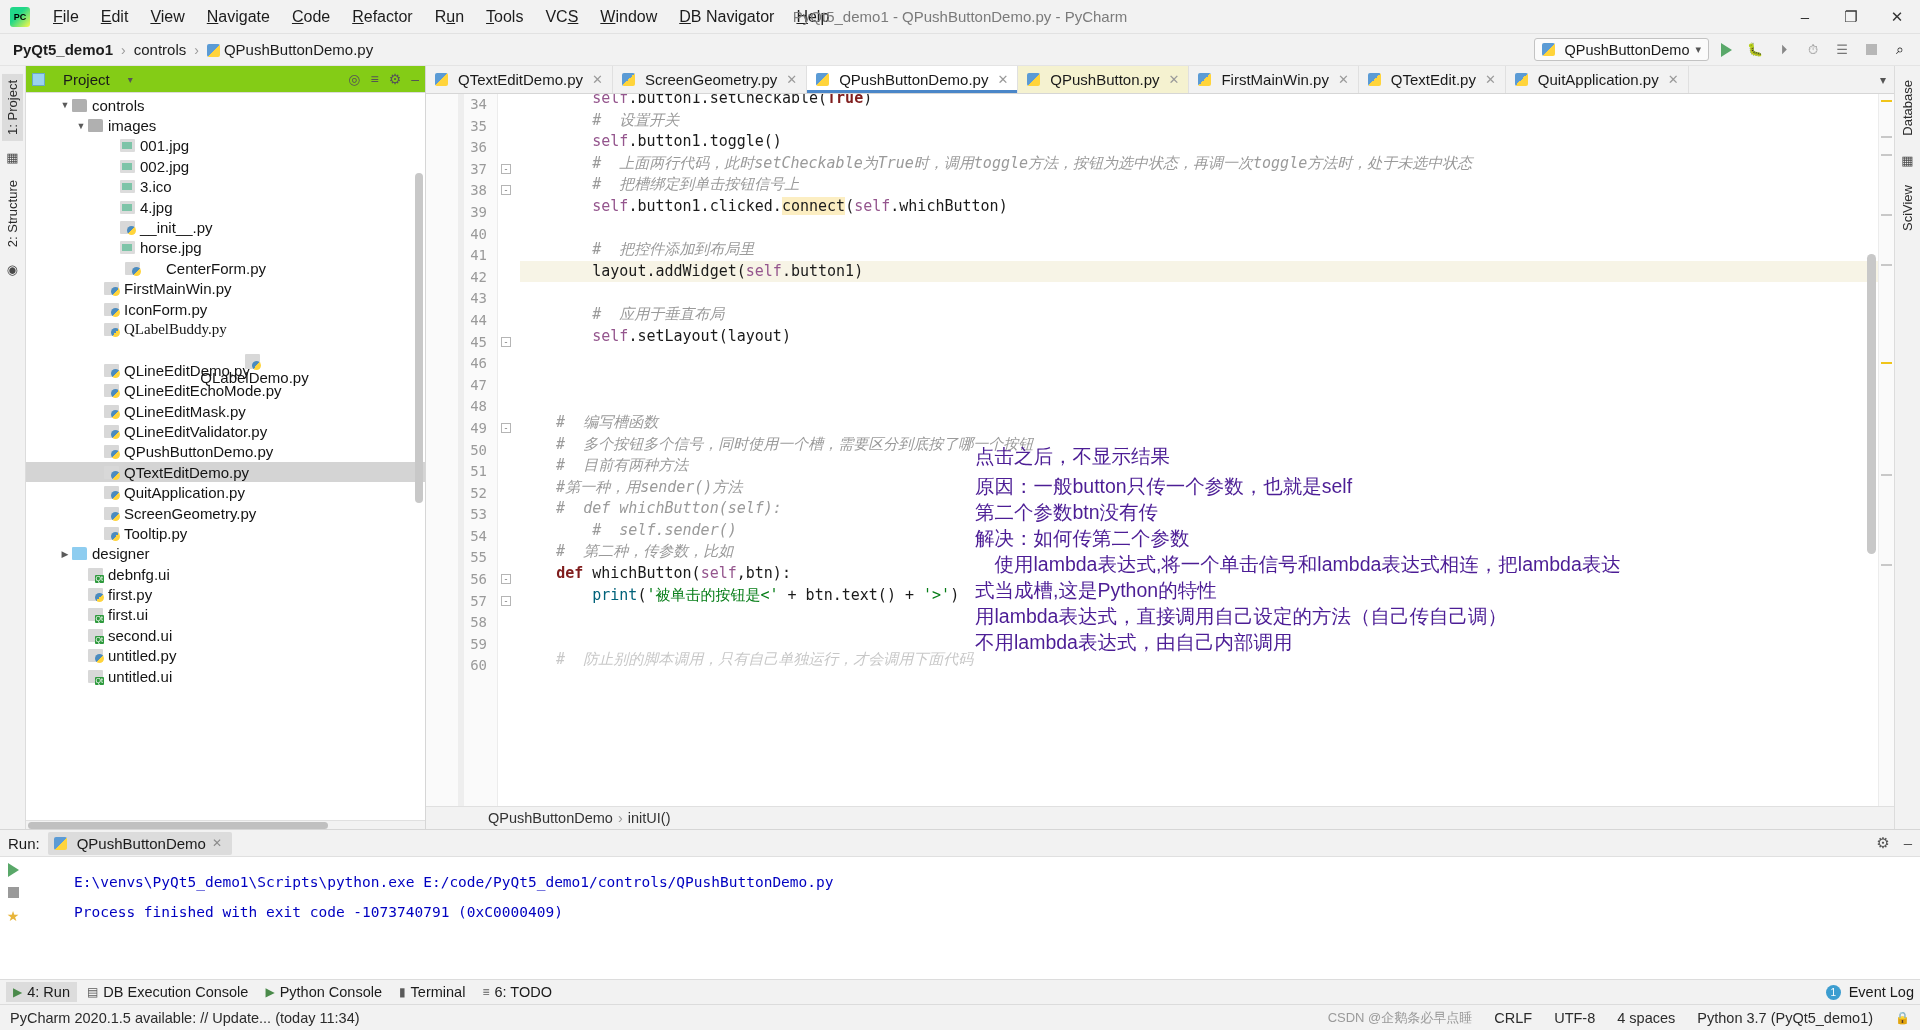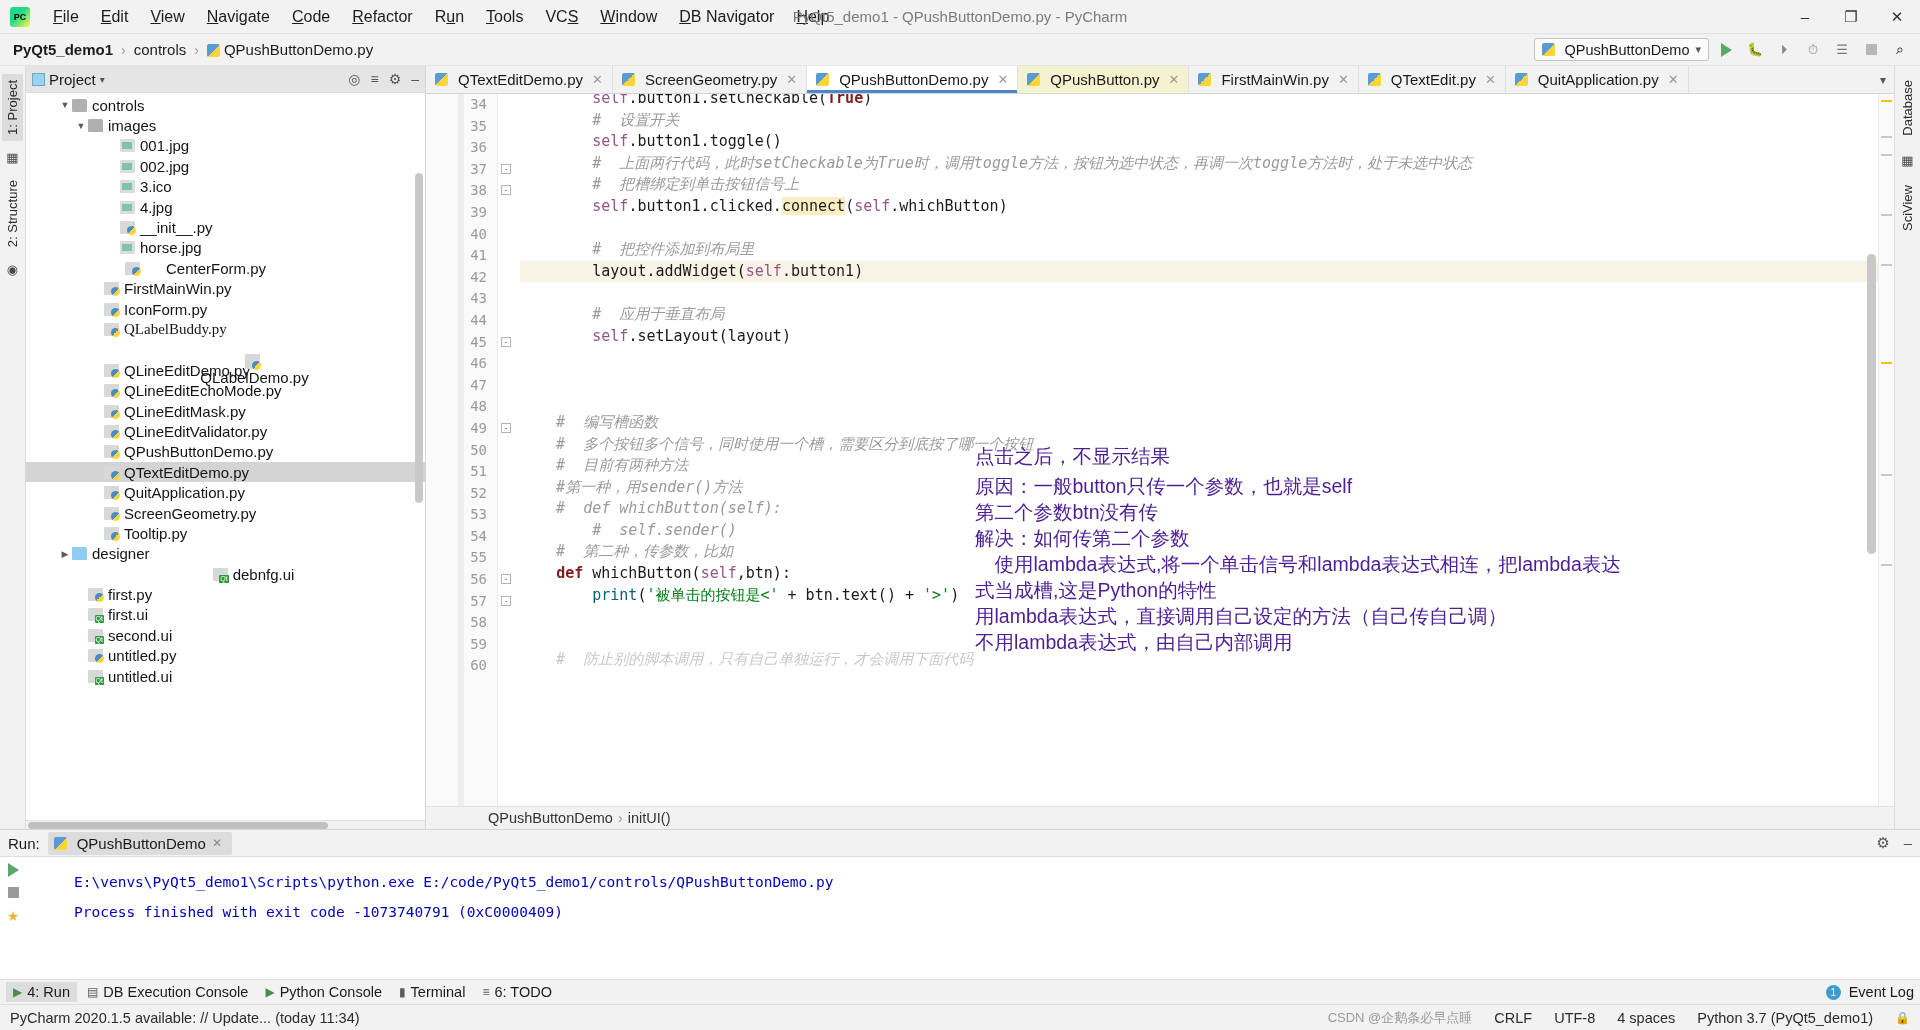--- a/index.html
+++ b/index.html
@@ -84,22 +84,22 @@
     width: 26px; flex: 0 0 26px; background: #f2f2f2; border-left: 1px solid #dcdcdc;
     display: flex; flex-direction: column; align-items: center; padding-top: 8px; gap: 6px;
   }
 
   
   .project {
     width: 400px; flex: 0 0 400px; display: flex; flex-direction: column;
     background: #fff; border-right: 1px solid #d6d6d6; min-height: 0;
   }
   .proj-head {
-    height: 27px; flex: 0 0 27px; display: flex; align-items: center; gap: 4px;
-    background: #e5e5e5; border-bottom: 1px solid #dcdcdc; padding: 0 6px; font-size: 15px;
+    height: 27px; flex: 0 0 27px; display: flex; align-items: center; gap: 18px;
+    background: #84cc16; border-bottom: 1px solid #dcdcdc; padding: 0 6px; font-size: 15px;
   }
   .proj-head .sq { width:13px;height:13px;background:#9ad2f0;border:1px solid #6aa8c8; }
   .proj-head .sp { margin-left: auto; display: flex; gap: 10px; color: #555; font-size: 14px; }
   .tree { flex: 1 1 auto; overflow: hidden; padding-top: 2px; position: relative; }
   .row {
     height: 20.4px; display: flex; align-items: center; font-size: 15px;
     white-space: nowrap; padding-right: 6px; color: #141414;
   }
   .row.sel { background: #d4d4d4; }
   .arrow { width: 14px; text-align: center; font-size: 9px; color: #5a5a5a; flex: 0 0 14px; }
@@ -428,21 +428,21 @@
           <div class="row" style="padding-left: 64px;">
             <span class="arrow"></span>
             <span class="ficon pyfile"></span>
             <span>Tooltip.py</span>
           </div>
           <div class="row" style="padding-left: 32px;">
             <span class="arrow">▶</span>
             <span class="ficon folder blue"></span>
             <span>designer</span>
           </div>
-          <div class="row" style="padding-left: 48px; justify-content: center;">
+          <div class="row" style="padding-left: 48px;">
             <span class="arrow"></span>
             <span class="ficon uifile"></span>
             <span>debnfg.ui</span>
           </div>
           <div class="row" style="padding-left: 48px;">
             <span class="arrow"></span>
             <span class="ficon pyfile"></span>
             <span>first.py</span>
           </div>
           <div class="row" style="padding-left: 48px;">

